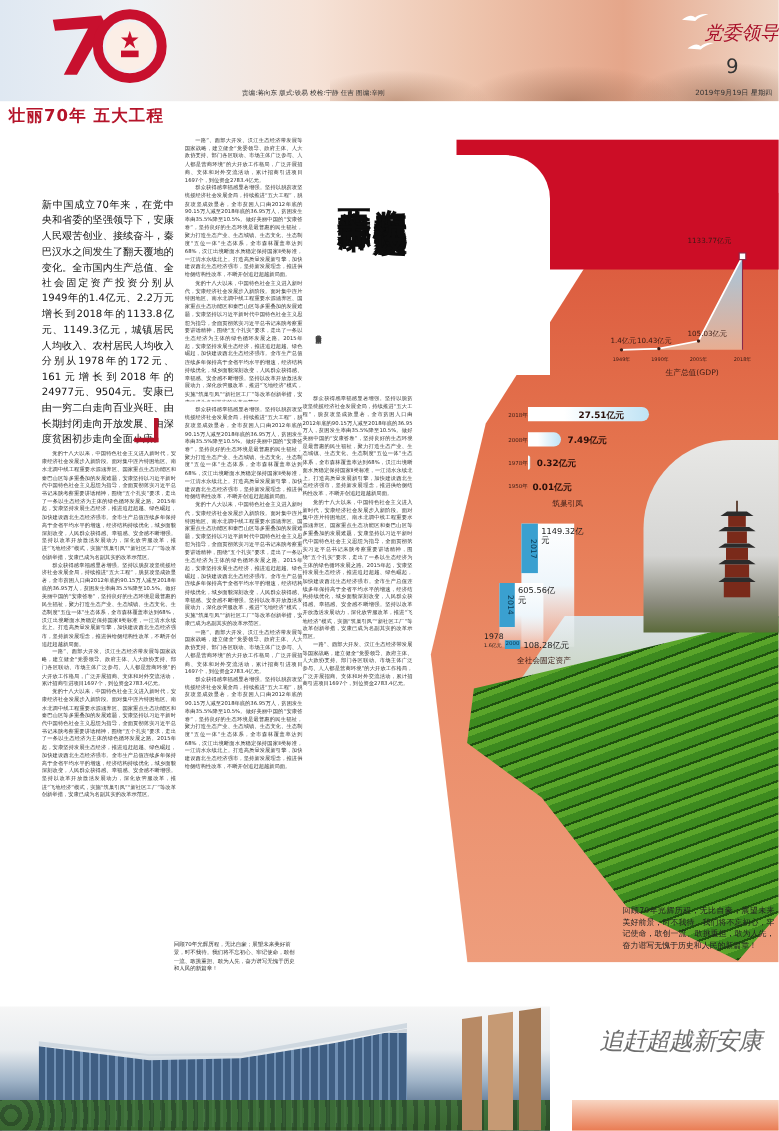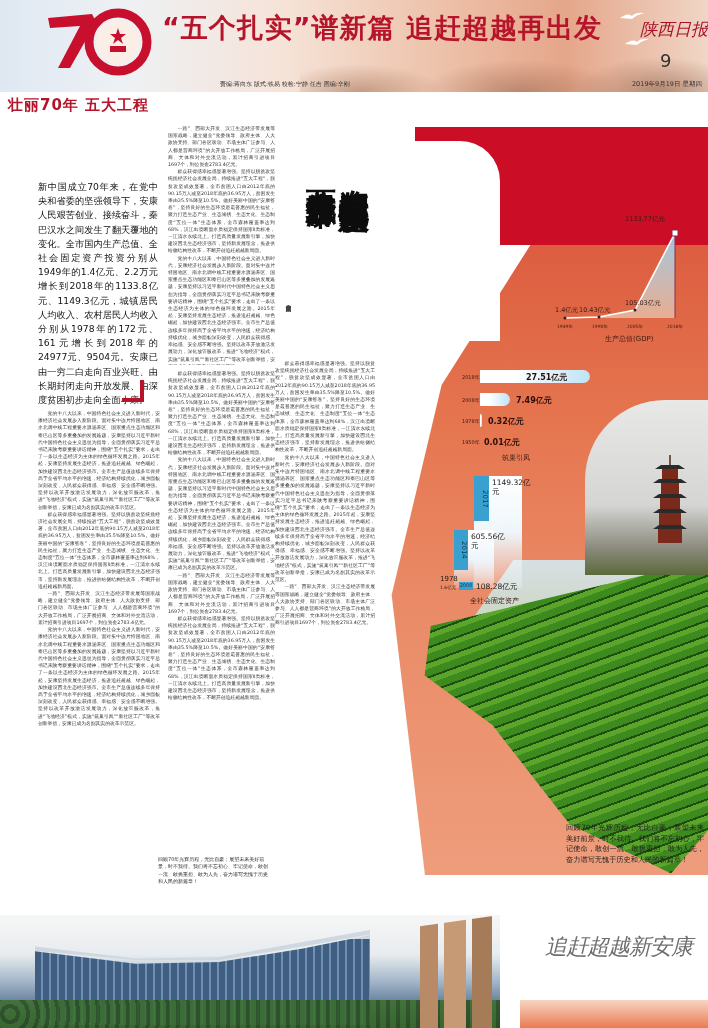--- a/index.html
+++ b/index.html
@@ -179,22 +179,21 @@
 
 <header class="masthead">
   <div class="mountains"></div>
   <svg class="logo70" viewBox="0 0 120 70">
     <path d="M8 12 L52 8 L56 16 L30 62 L18 62 L40 20 L10 22 Z" fill="#c8102e"></path>
     <circle cx="78" cy="36" r="29" fill="none" stroke="#c8102e" stroke-width="9"></circle>
     <circle cx="78" cy="36" r="22" fill="#fbeee6"></circle>
     <polygon points="78,22 80,28 86,28 81,32 83,38 78,34 73,38 75,32 70,28 76,28" fill="#c8102e"></polygon>
     <rect x="70" y="40" width="16" height="6" fill="#c8102e"></rect>
   </svg>
-  <div class="headline">“五个扎实”谱新篇  追赶超越再出发</div>
-  <div class="paper-name">陕西日报</div>
+  <div class="paper-name">党委领导</div>
   <svg class="bird" style="left:620px;top:12px" viewBox="0 0 24 8">
       <path d="M0 6 Q8 0 12 4 Q16 0 24 1 Q16 3 12 7 Z" fill="#fff"></path>
     </svg>
   <svg class="bird" style="left:625px;top:38px" viewBox="0 0 24 8">
       <path d="M0 6 Q8 0 12 4 Q16 0 24 1 Q16 3 12 7 Z" fill="#fff"></path>
     </svg>
   <div class="page-num">9</div>
   <div class="credits">责编:蒋向东  版式:铁易  校检:宁静 任吉  图编:辛刚</div>
   <div class="date-line">2019年9月19日  星期四</div>
 </header>

